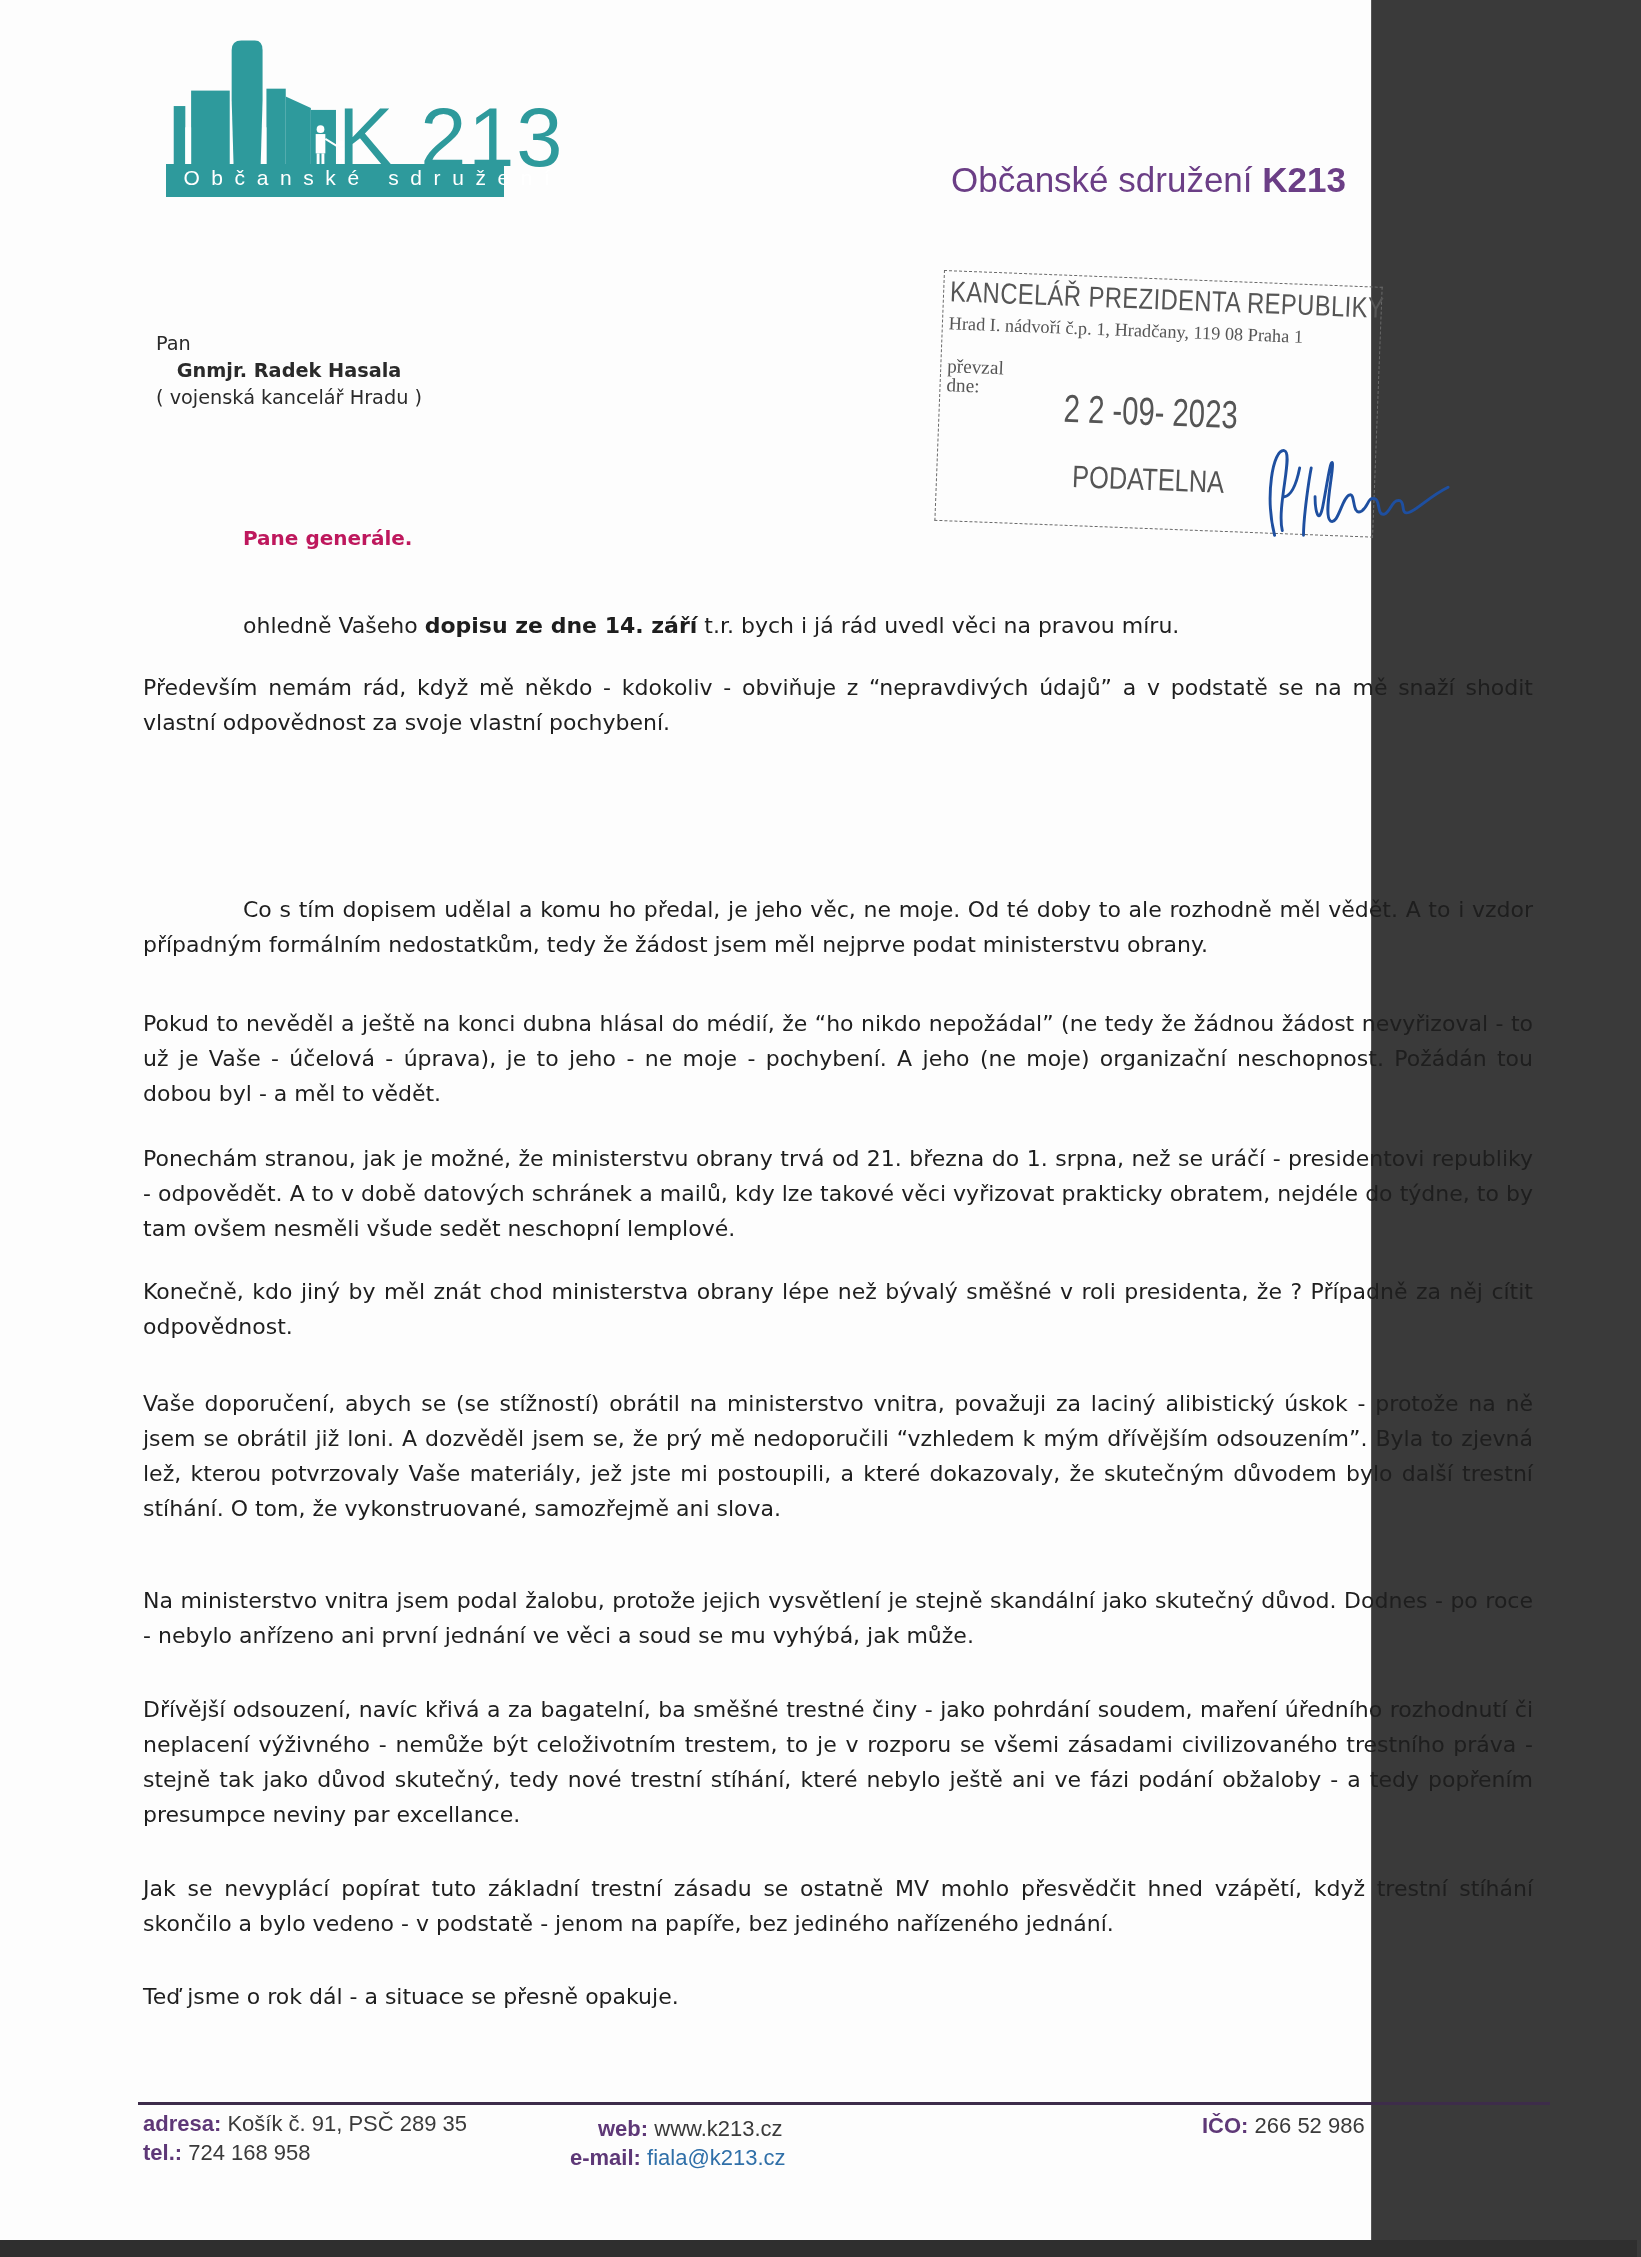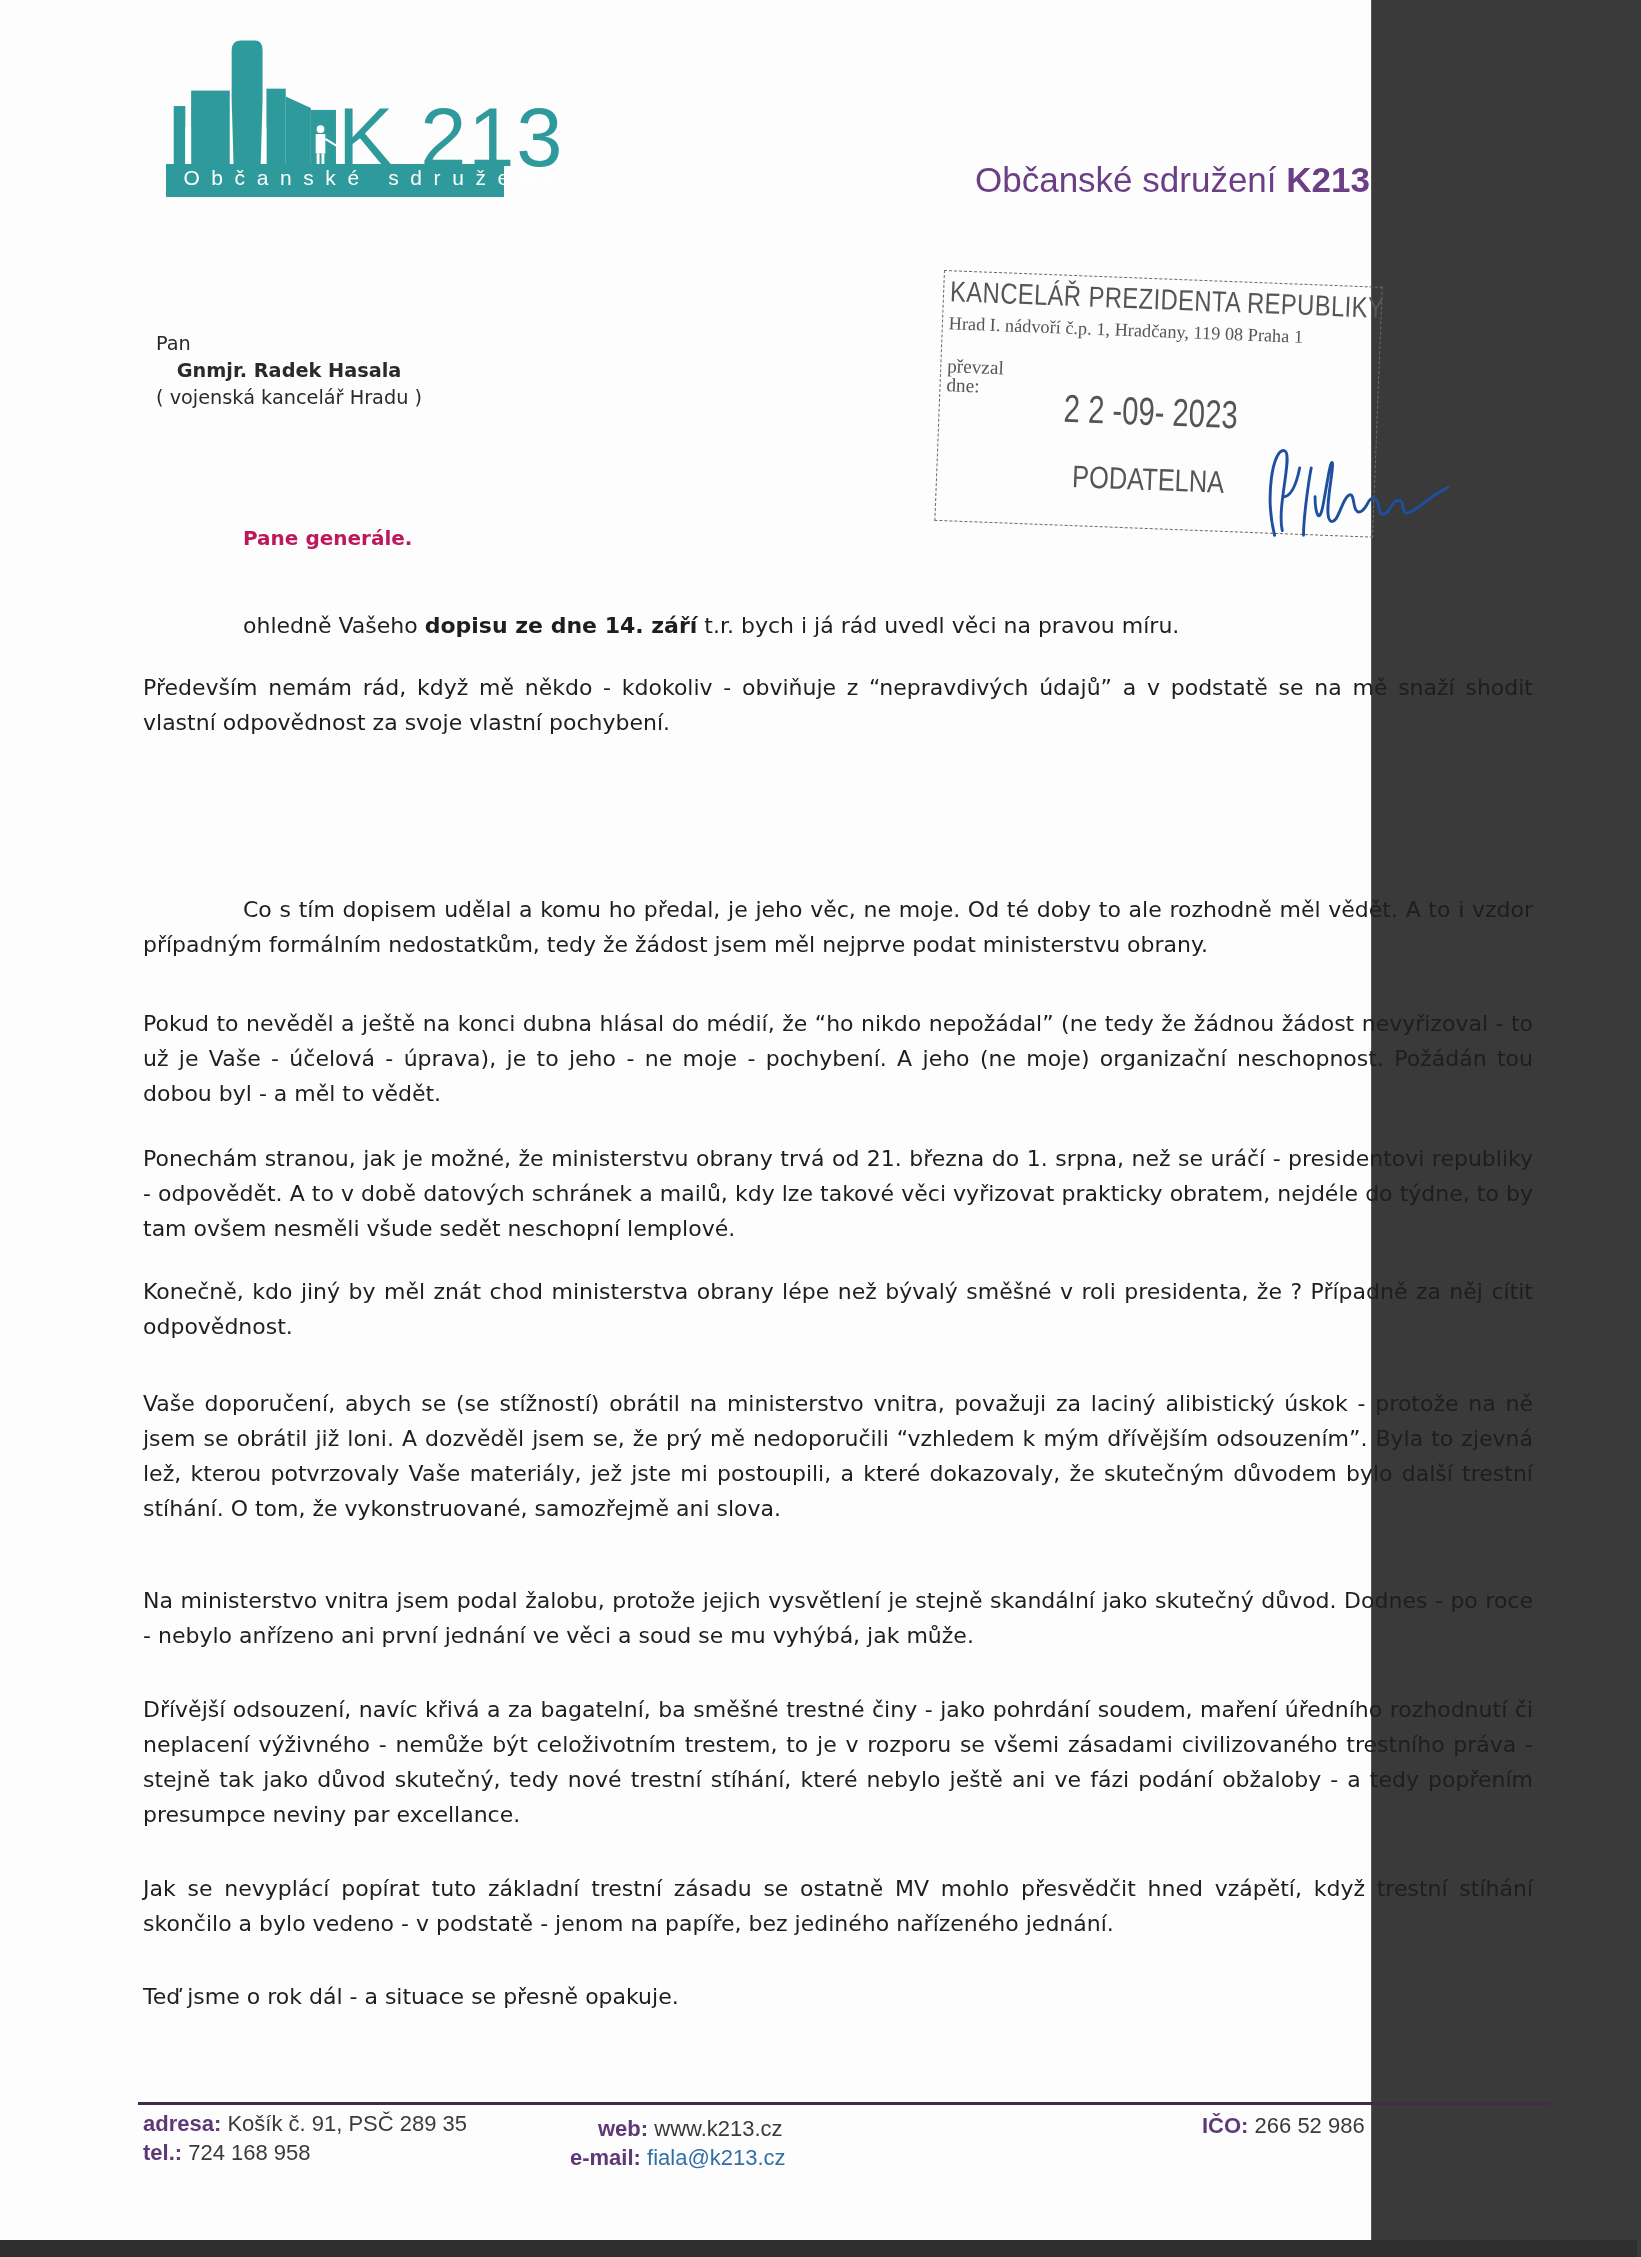--- a/index.html
+++ b/index.html
@@ -25,21 +25,21 @@
     white-space: nowrap;
   }
   .logo-k213 {
     position: absolute; left: 172px; top: 75px; color: #2e9a9c;
     font-family: "Liberation Sans", sans-serif; font-size: 83px; line-height: 1;
     letter-spacing: 1.9px; white-space: nowrap;
   }
 
   .org-title {
     position: absolute; left: 951px; top: 160px; color: #6b3e86;
-    font-size: 35px; font-family: "Liberation Sans", sans-serif; white-space: nowrap; margin-left: 24px;
+    font-size: 35px; font-family: "Liberation Sans", sans-serif; white-space: nowrap;
   }
   .org-title b { font-weight: bold; }
 
   
   .stamp {
     position: absolute; left: 944px; top: 270px; width: 439px; height: 251px;
     transform: rotate(2.2deg); transform-origin: left top;
     border: 1.9px dashed #6a6a6a;
     color: #555;
   }

